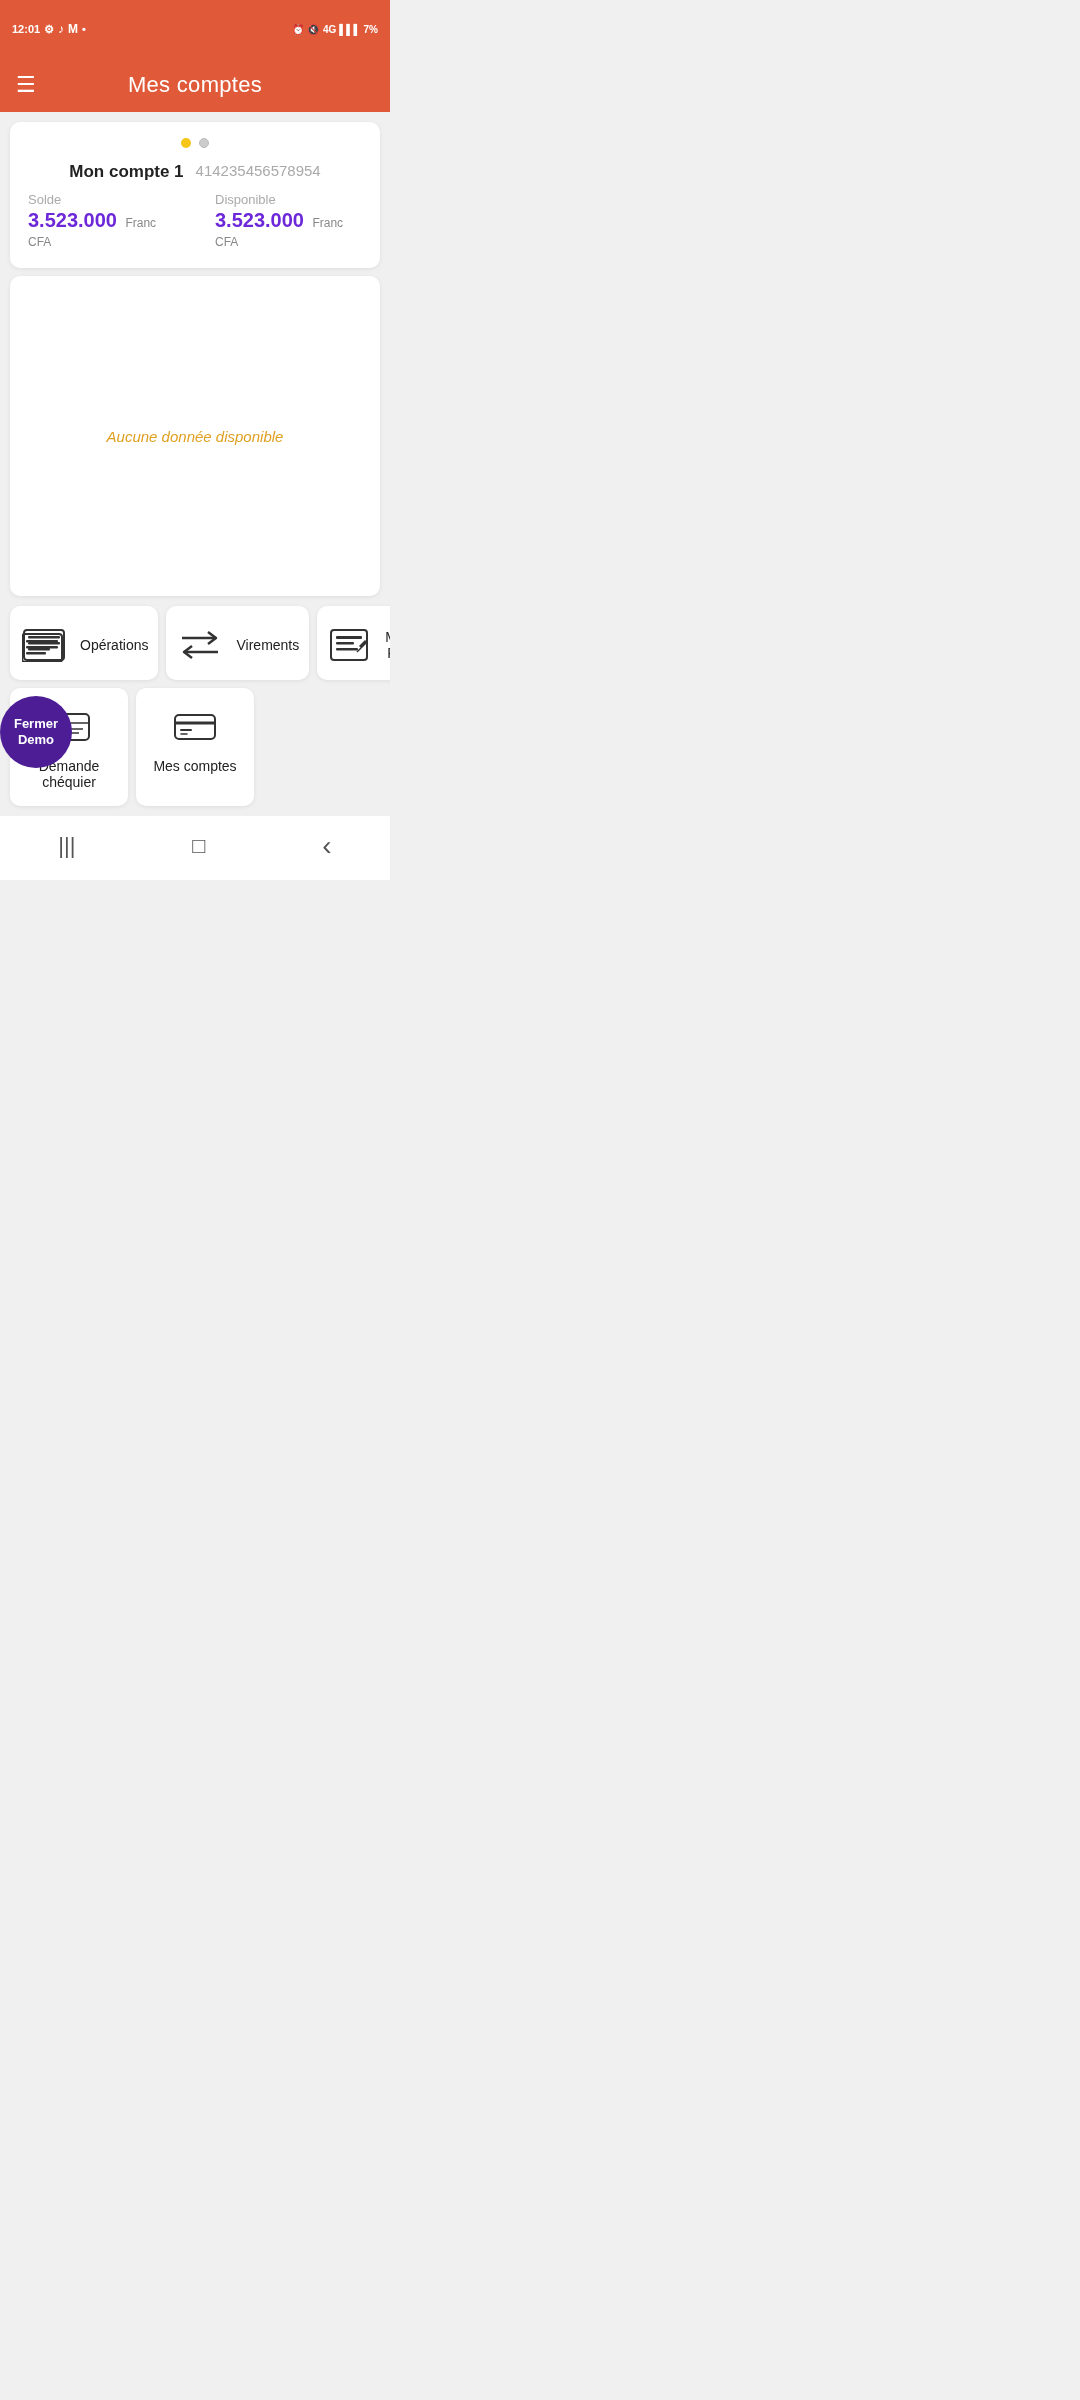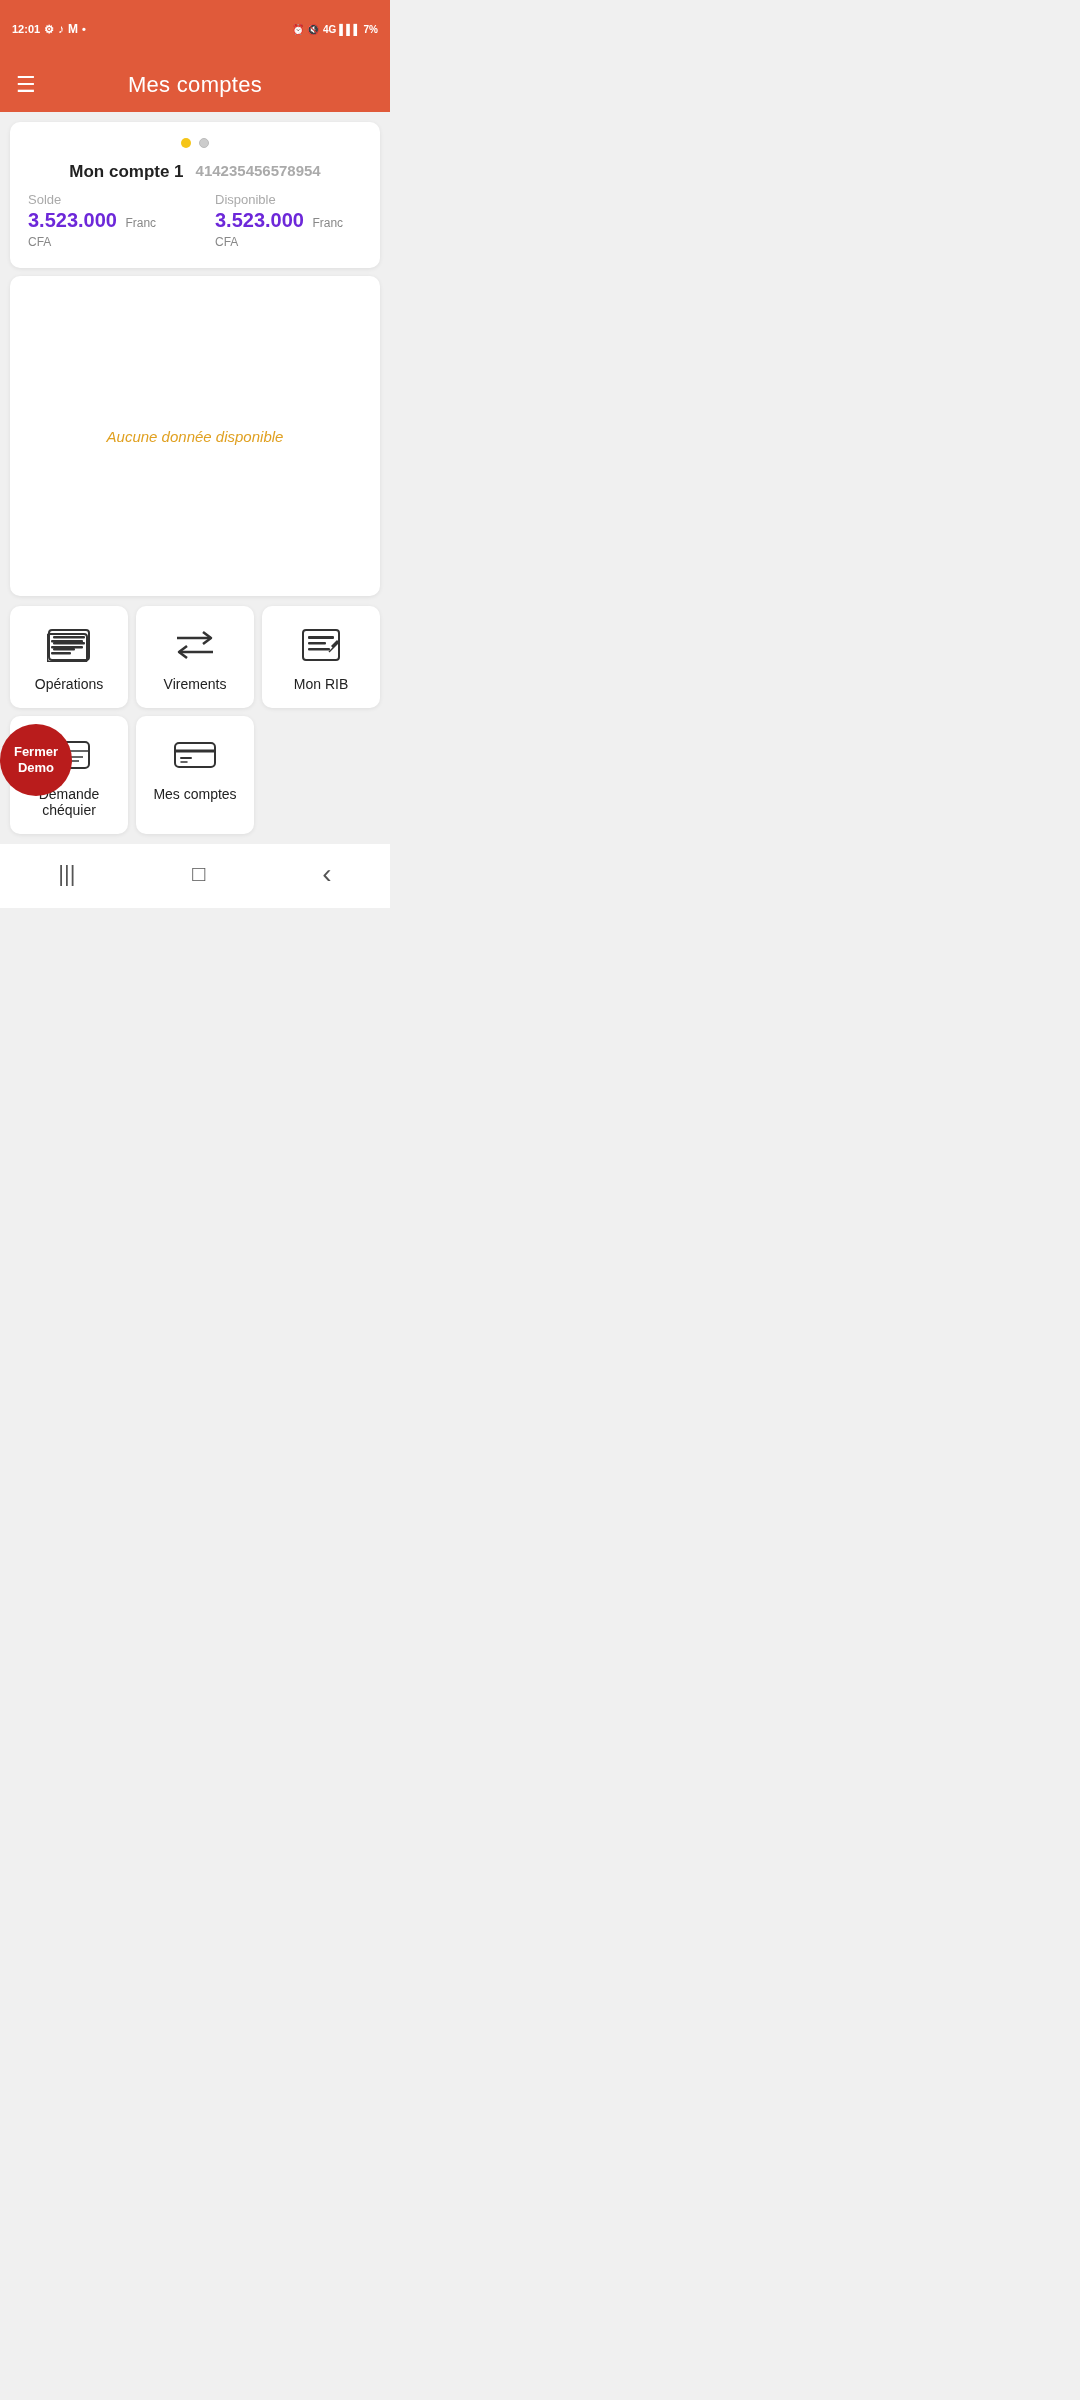--- a/index.html
+++ b/index.html
@@ -80,21 +80,21 @@
       margin-bottom: 10px;
     }
     .card-account-name {
       font-size: 17px;
       font-weight: 600;
       color: #222;
     }
     .card-account-number {
       font-size: 15px;
       color: #aaa;
-      font-weight: 700;
+      font-weight: 400;
       margin-left: 12px;
     }
 
     .card-balances {
       display: flex;
       gap: 40px;
     }
     .balance-label {
       font-size: 13px;
       color: #aaa;
@@ -135,21 +135,21 @@
       display: grid;
       grid-template-columns: 1fr 1fr 1fr;
       gap: 8px;
       margin: 0 10px 8px 10px;
     }
     .action-card {
       background: white;
       border-radius: 10px;
       padding: 20px 10px 16px 10px;
       display: flex;
-      flex-direction: column;
+      flex-direction: row;
       align-items: center;
       gap: 12px;
       box-shadow: 0 1px 4px rgba(0,0,0,0.08);
       cursor: pointer;
     }
     .action-icon {
       width: 48px;
       height: 38px;
       display: flex;
       align-items: center;
@@ -182,21 +182,21 @@
       position: relative;
     }
 
     
     .fermer-demo {
       position: absolute;
       top: 8px;
       left: -10px;
       width: 72px;
       height: 72px;
-      background: #b91c1c;
+      background: #4c1d95;
       border-radius: 50%;
       display: flex;
       align-items: center;
       justify-content: center;
       color: white;
       font-size: 13px;
       font-weight: 600;
       text-align: center;
       line-height: 1.2;
       cursor: pointer;

